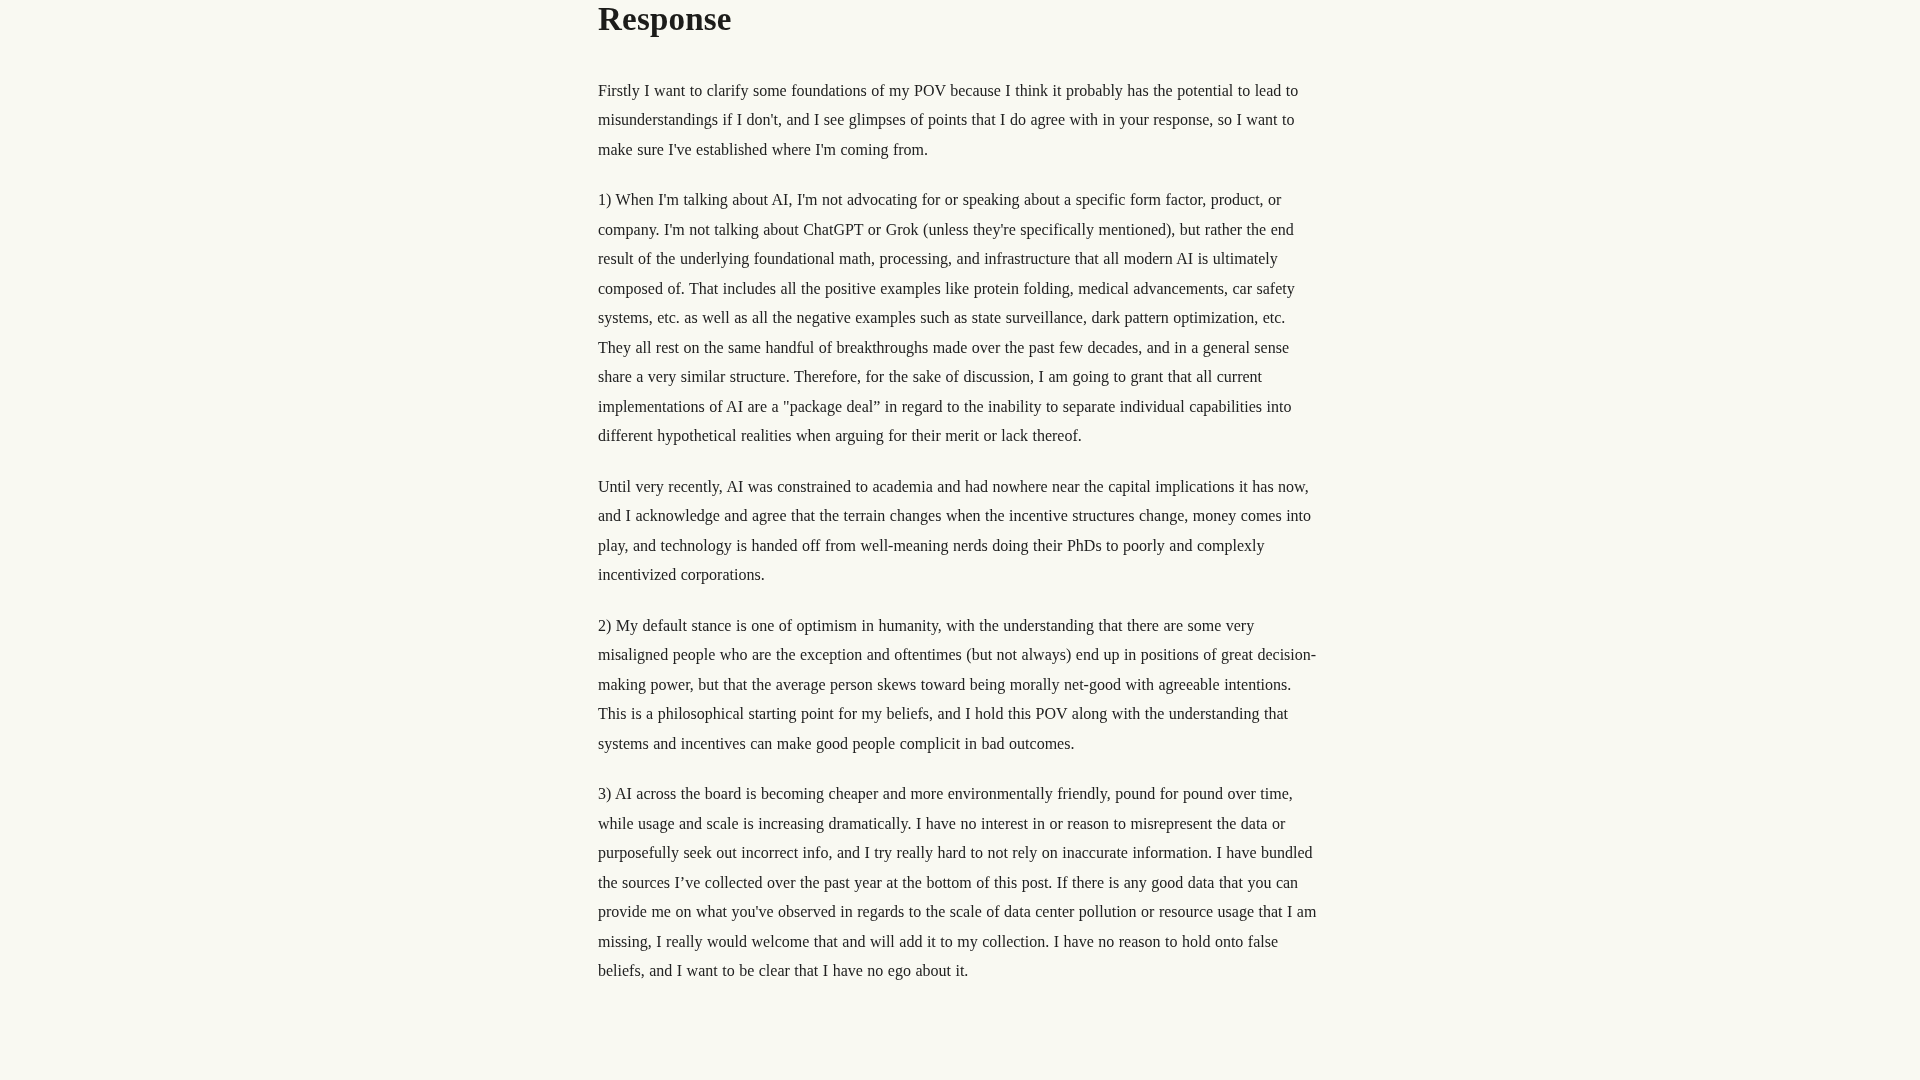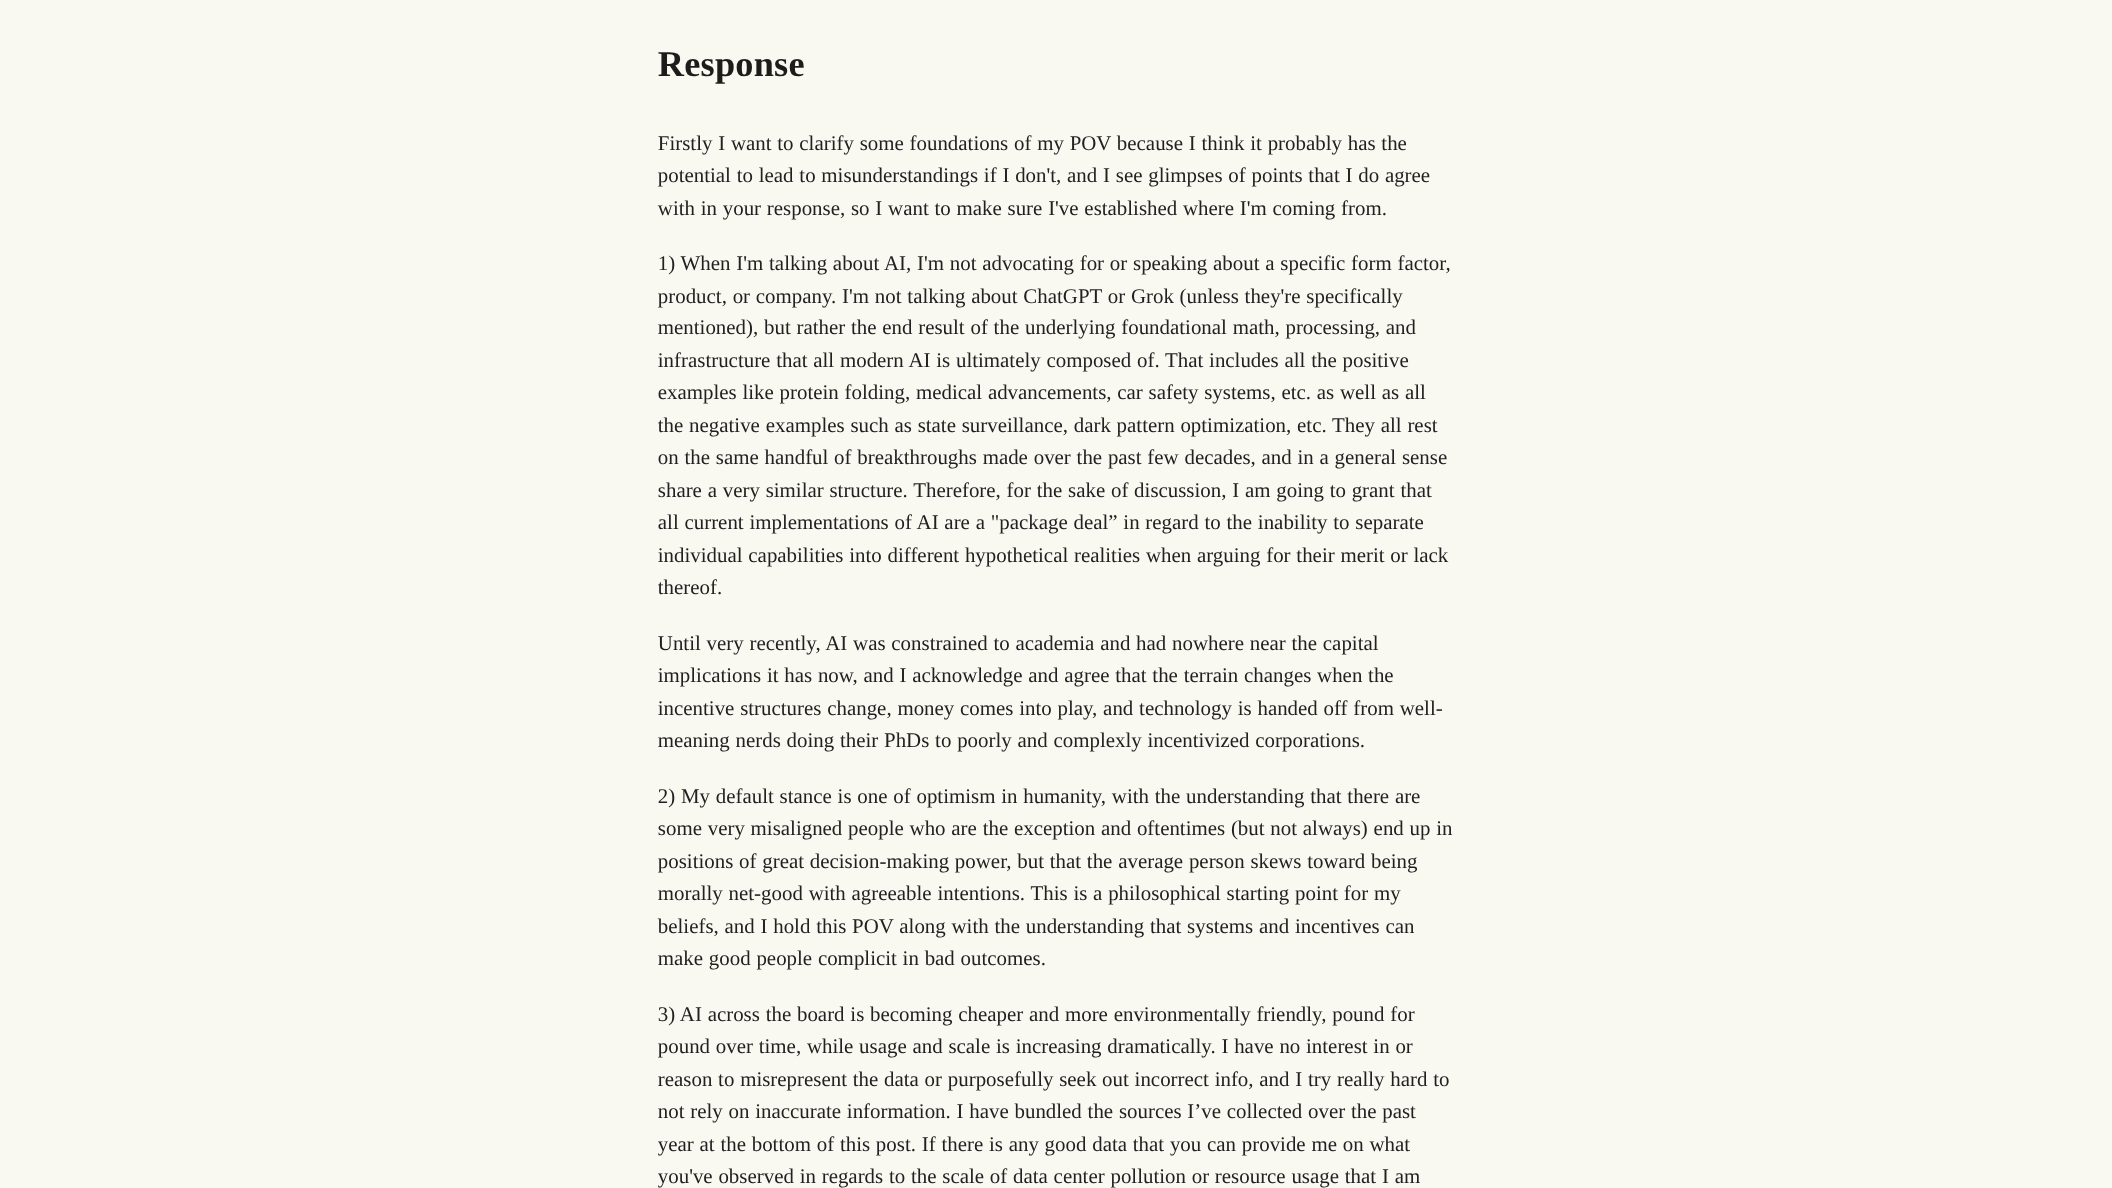--- a/index.html
+++ b/index.html
@@ -15,30 +15,29 @@
     color: #212121;
   }
   .article {
     position: absolute;
     left: 598px;
     top: 0;
     width: 724px;
   }
   .article h1 {
     margin: 0 0 36px 0;
-    padding-top: 40px;
     font-size: 33px;
     line-height: 1.2;
     font-weight: bold;
     color: #1c1c1a;
     letter-spacing: 0.2px;
   }
   .article p {
     margin: 0 0 21px 0;
-    font-size: 19px;
+    font-size: 16px;
     line-height: 29.5px;
     text-align: left;
     word-spacing: 0.5px;
   }
 </style>
 </head>
 <body style="background: rgb(249, 249, 242); color: rgb(33, 33, 33);">
 
 <div class="article">
   <h1>Response</h1>

